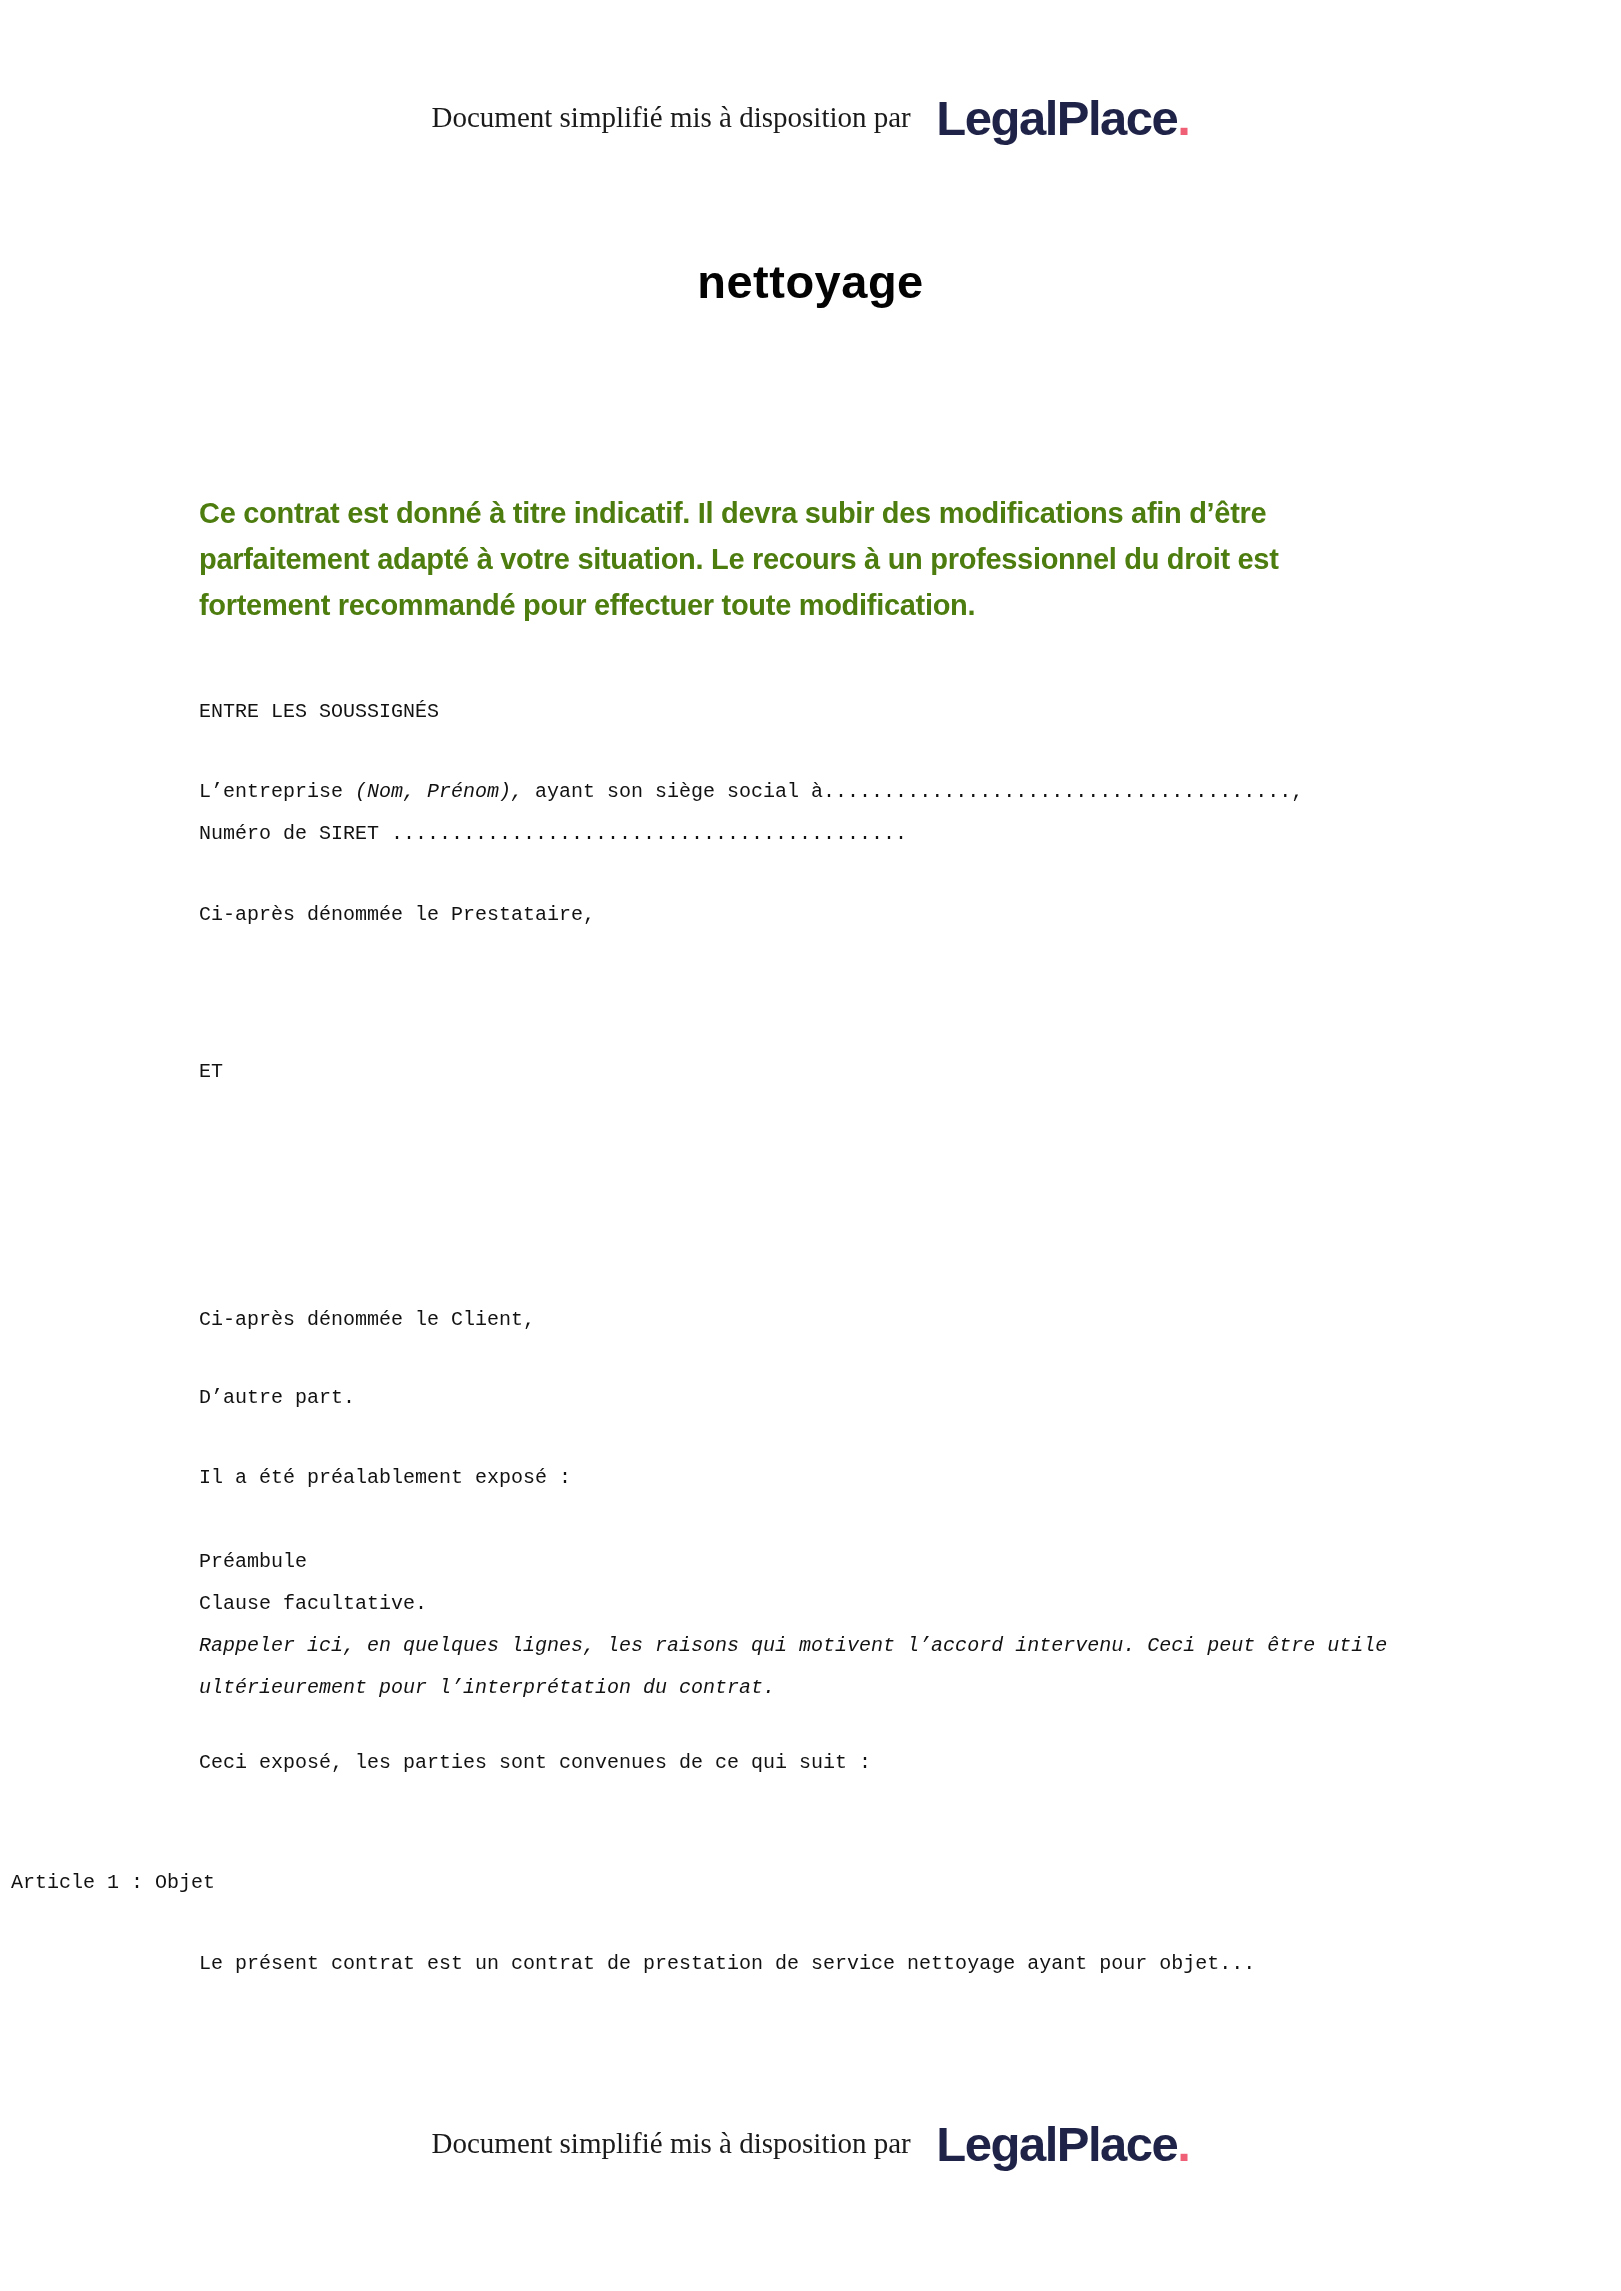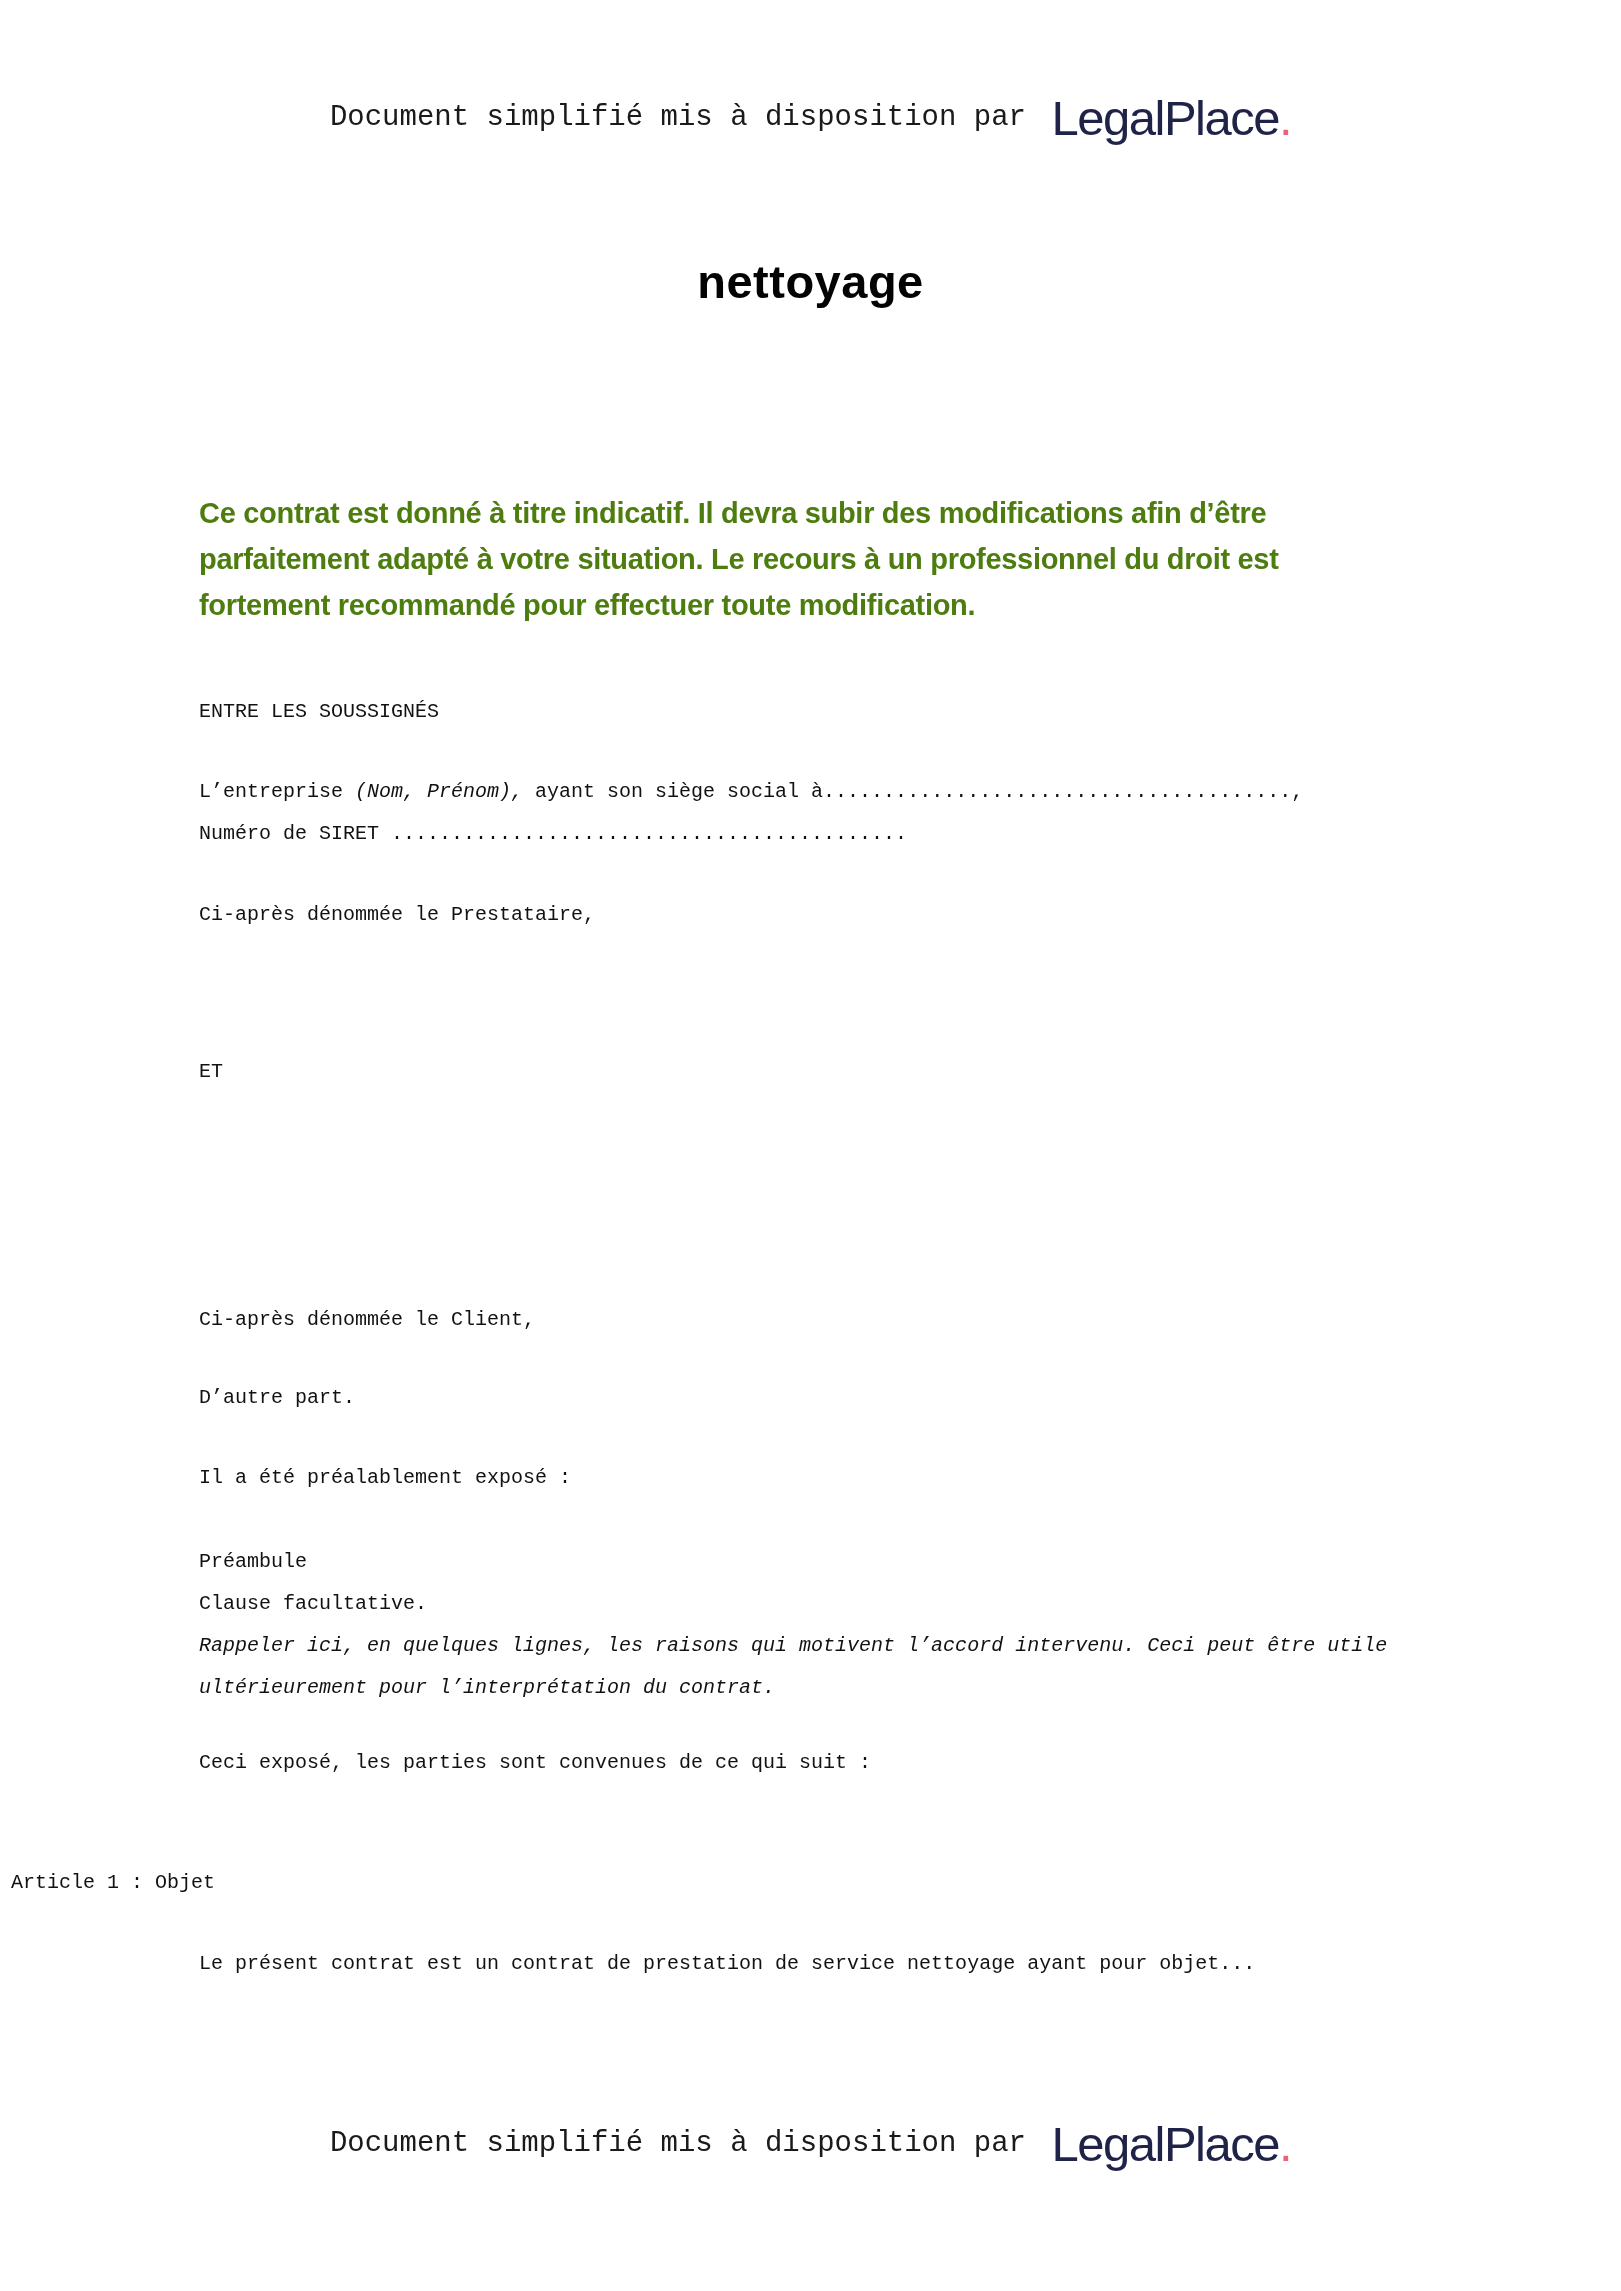--- a/index.html
+++ b/index.html
@@ -8,25 +8,25 @@
     font-family:"Liberation Serif", serif; color:#141414; overflow:hidden;
   }
   
   .brandline {
     position:absolute; left:0; width:100%;
     display:flex; justify-content:center; align-items:center; gap:25.5px;
   }
   .brandline.header { top:83px; height:69px; }
   .brandline.footer { top:2109px; height:69px; }
   .brand-caption {
-    font-family:Liberation Mono, monospace; font-size:29px; color:#1a1a1a;
+    font-family:Liberation Serif, serif; font-size:29px; color:#1a1a1a;
     white-space:nowrap;
   }
   .logo {
-    font-family:"Liberation Sans", sans-serif; font-weight:normal; font-size:49px;
+    font-family:"Liberation Sans", sans-serif; font-weight:bold; font-size:49px;
     color:#1f2347; letter-spacing:-1.5px; white-space:nowrap;
   }
   .logo .dot { color:#ef6077; }
 
   
   .title {
     position:absolute; top:245px; left:0; width:100%;
     text-align:center; font-family:"Liberation Sans", sans-serif;
     font-weight:bold; font-size:47px; line-height:74px; color:#030303;
     letter-spacing:0.5px; margin:0;

